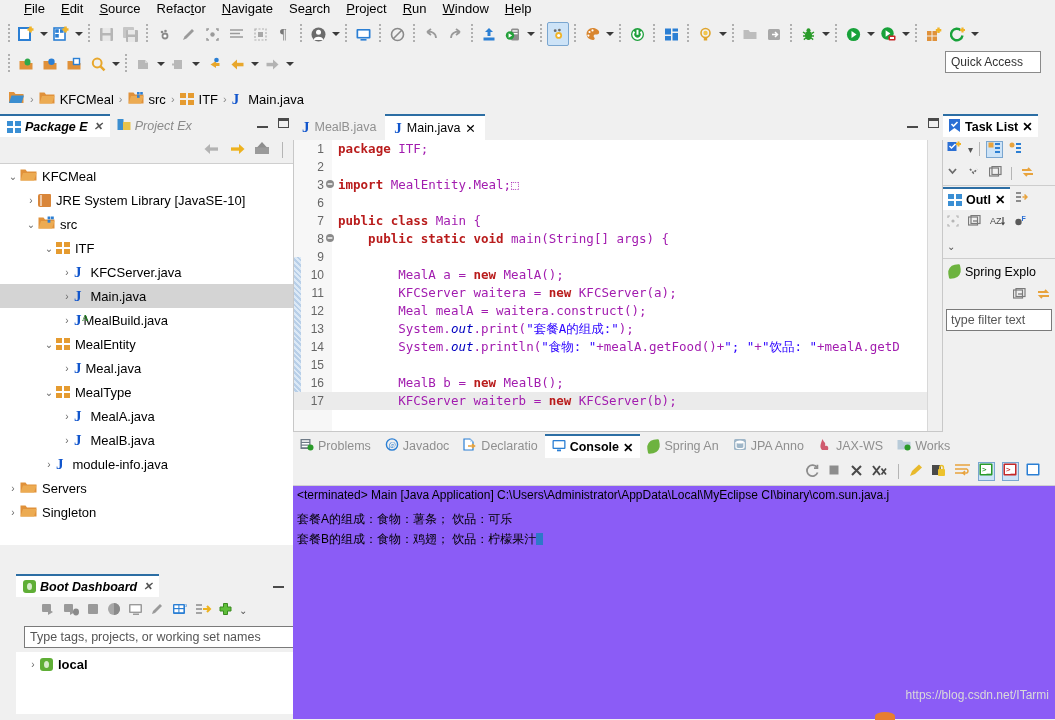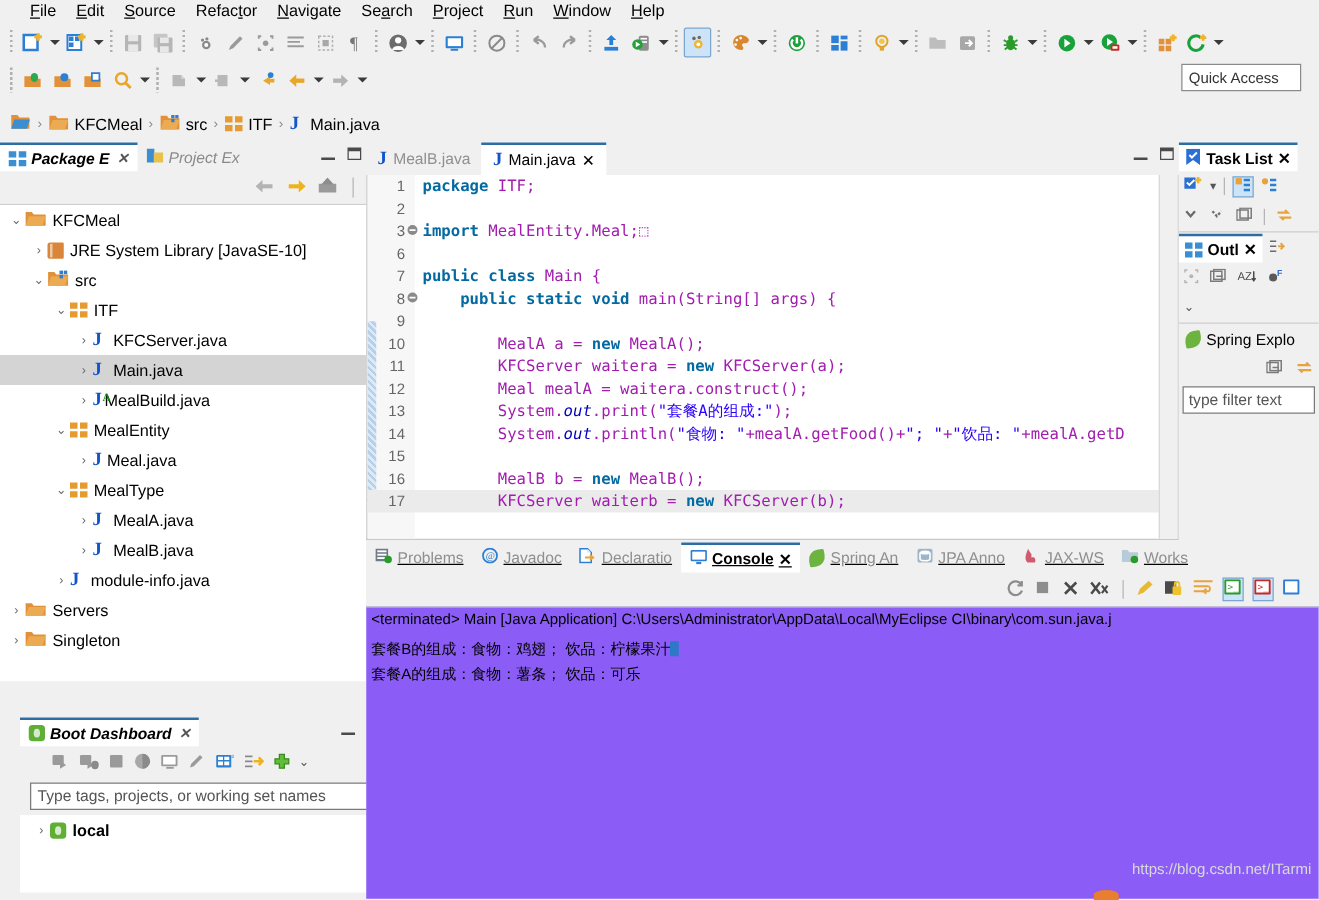--- a/index.html
+++ b/index.html
@@ -102,29 +102,29 @@
   .code-wrap { position:relative; background:#fff; height:292px; border:1px solid #c8c8c8; border-top:none; box-sizing:border-box; overflow:hidden; }
   .gutter { position:absolute; left:0; top:0; width:38px; height:100%; background:#f7f7f7; }
   .mark-col { position:absolute; left:0; top:117px; width:7px; height:145px;
     background-image: repeating-linear-gradient(45deg, #b8cfe8 0 2px, #dce9f6 2px 4px); }
   .codelines { position:absolute; left:0; top:0; right:0; font-family:"DejaVu Sans Mono", monospace; font-size:12.5px; }
   .cl { height:18px; line-height:18px; display:flex; white-space:pre; }
   .cl.hl { background:#ebebeb; }
   .ln { width:30px; text-align:right; color:#666; font-family:"Liberation Sans", sans-serif; font-size:12px; flex:0 0 30px; }
   .lmark { width:11px; flex:0 0 11px; text-align:center; }
   .ctext { padding-left:3px; }
-  .kw { color:#0369a1; font-weight:bold; }
+  .kw { color:#b91c1c; font-weight:bold; }
   .str { color:#2a00ff; }
   .fld { color:#0000c0; font-style:italic; }
   .plain { color:#a21caf; }
   .v-scroll { position:absolute; right:0; top:0; width:14px; height:100%; background:#f0f0f0; border-left:1px solid #d8d8d8; }
 
   
   .consolepanel { position:absolute; left:293px; top:433px; width:762px; height:287px; background:#f0f0f0; }
-  .ctabs { height:25px; display:flex; align-items:flex-end; background:#f0f0f0;text-decoration:underline; }
+  .ctabs { height:25px; display:flex; align-items:flex-end; background:#f0f0f0; }
   .ctab { height:24px; display:flex; align-items:center; gap:4px; padding:0 7px; font-size:12.5px; color:#8f8f8f; box-sizing:border-box; white-space:nowrap; }
   .ctab.active { color:#000; font-weight:bold; background:#fff; border-top:2px solid #2c6ea4; }
   .ctoolbar { height:27px; display:flex; align-items:center; justify-content:flex-end; gap:7px; padding-right:14px; background:#f0f0f0; }
   .console-out { background:#8b5cf6; height:233px; border-top:1px solid #d0d0d0; position:relative; overflow:hidden; }
   .con-line { font-size:12px; padding:2px 4px 0 4px; white-space:nowrap; }
   .con-head { color:#000; }
   .con-cn { font-size:12px; padding:3px 4px 0 4px; white-space:nowrap; }
   .caret { display:inline-block; width:7px; height:12px; background:#2e78c8; vertical-align:-2px; }
 
   
@@ -1018,21 +1018,21 @@
             <text x="3" y="9" font-size="7.5" fill="#c62828" font-family="DejaVu Sans Mono, monospace">&gt;_</text>
           </svg></span>
       <span class="ico"><svg width="15" height="14" viewBox="0 0 15 14">
             <rect x="0.5" y="0.5" width="13" height="12" rx="1" fill="#2b7fd4"></rect>
             <rect x="2" y="2" width="10" height="9" fill="#fff"></rect>
           </svg></span>
     </div>
     <div class="console-out">
       <div class="con-line con-head">&lt;terminated&gt; Main [Java Application] C:\Users\Administrator\AppData\Local\MyEclipse CI\binary\com.sun.java.j</div>
       <div style="height:6px"></div>
+      <div class="con-cn">套餐A的组成：食物：薯条；  饮品：可乐</div>
       <div class="con-cn"><span>套餐B的组成：食物：鸡翅；  饮品：柠檬果汁</span><span class="caret"></span></div>
-      <div class="con-cn">套餐A的组成：食物：薯条；  饮品：可乐</div>
     </div>
   </div>
 
   <div class="watermark">https://blog.csdn.net/ITarmi</div>
   <div class="bottom-accent"></div>
 
 </div>
 
 </body></html>

